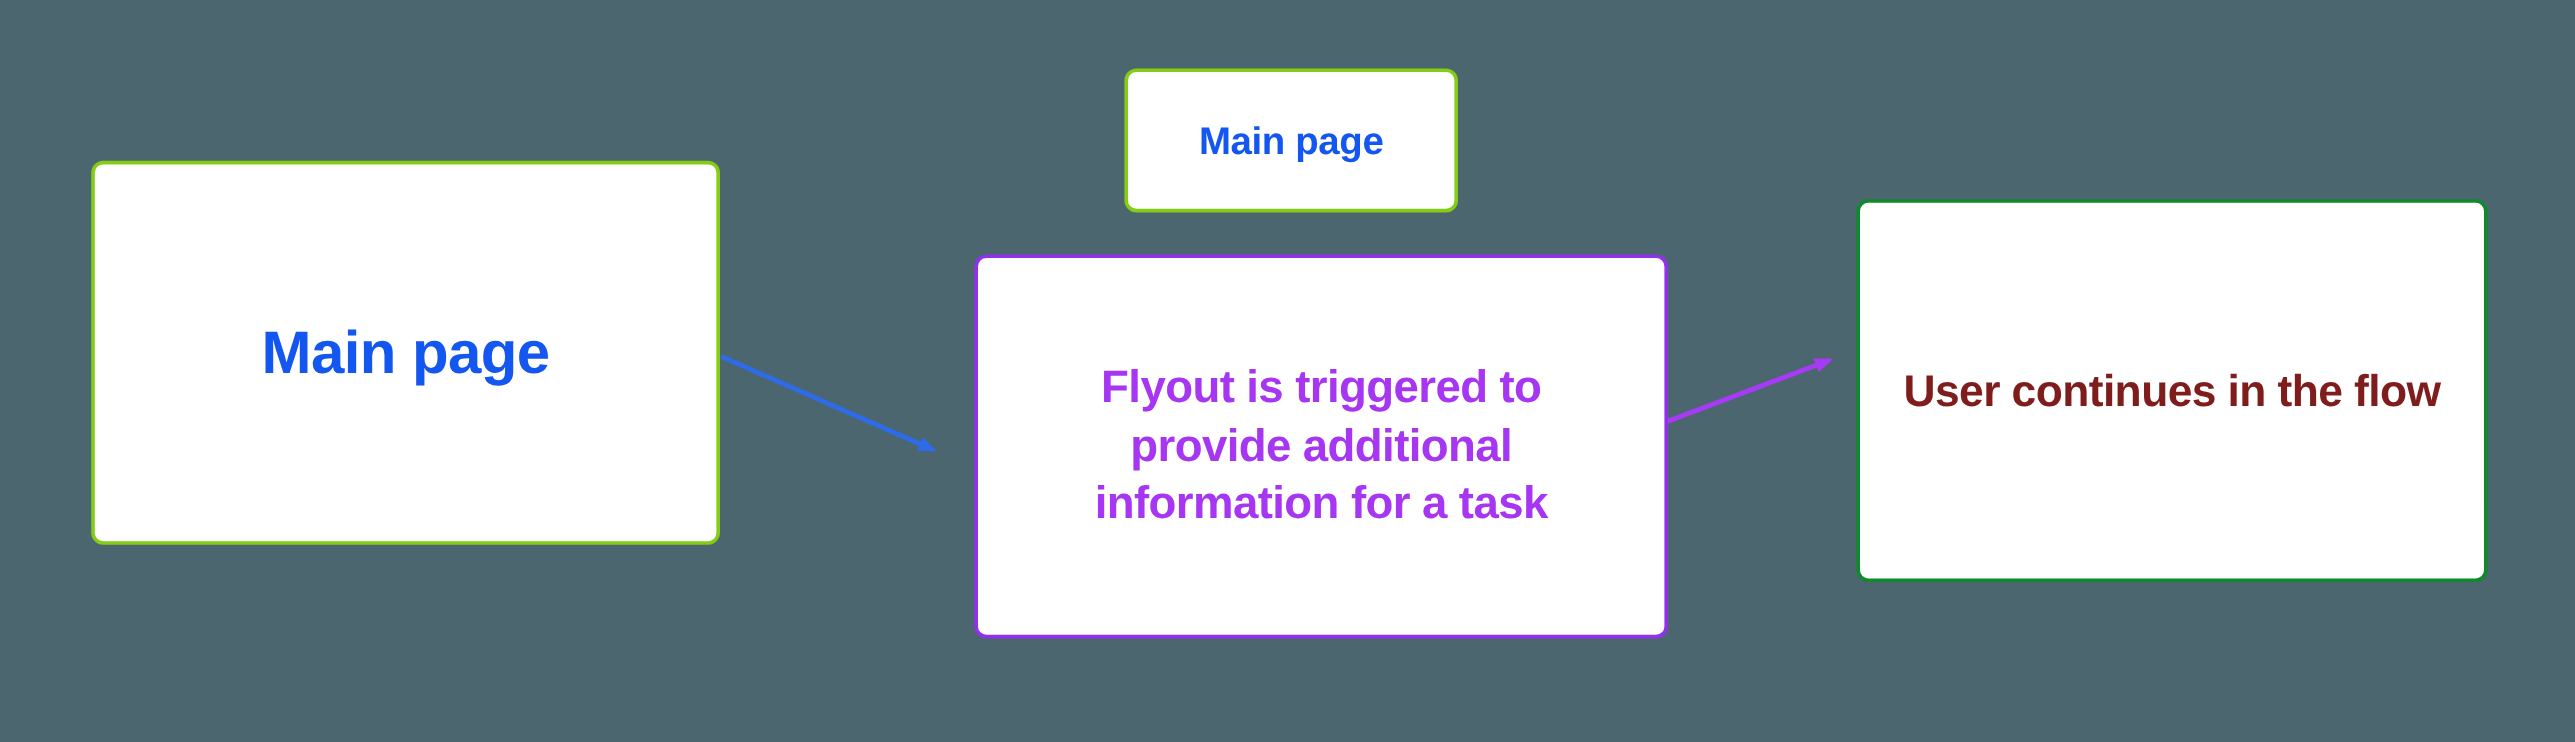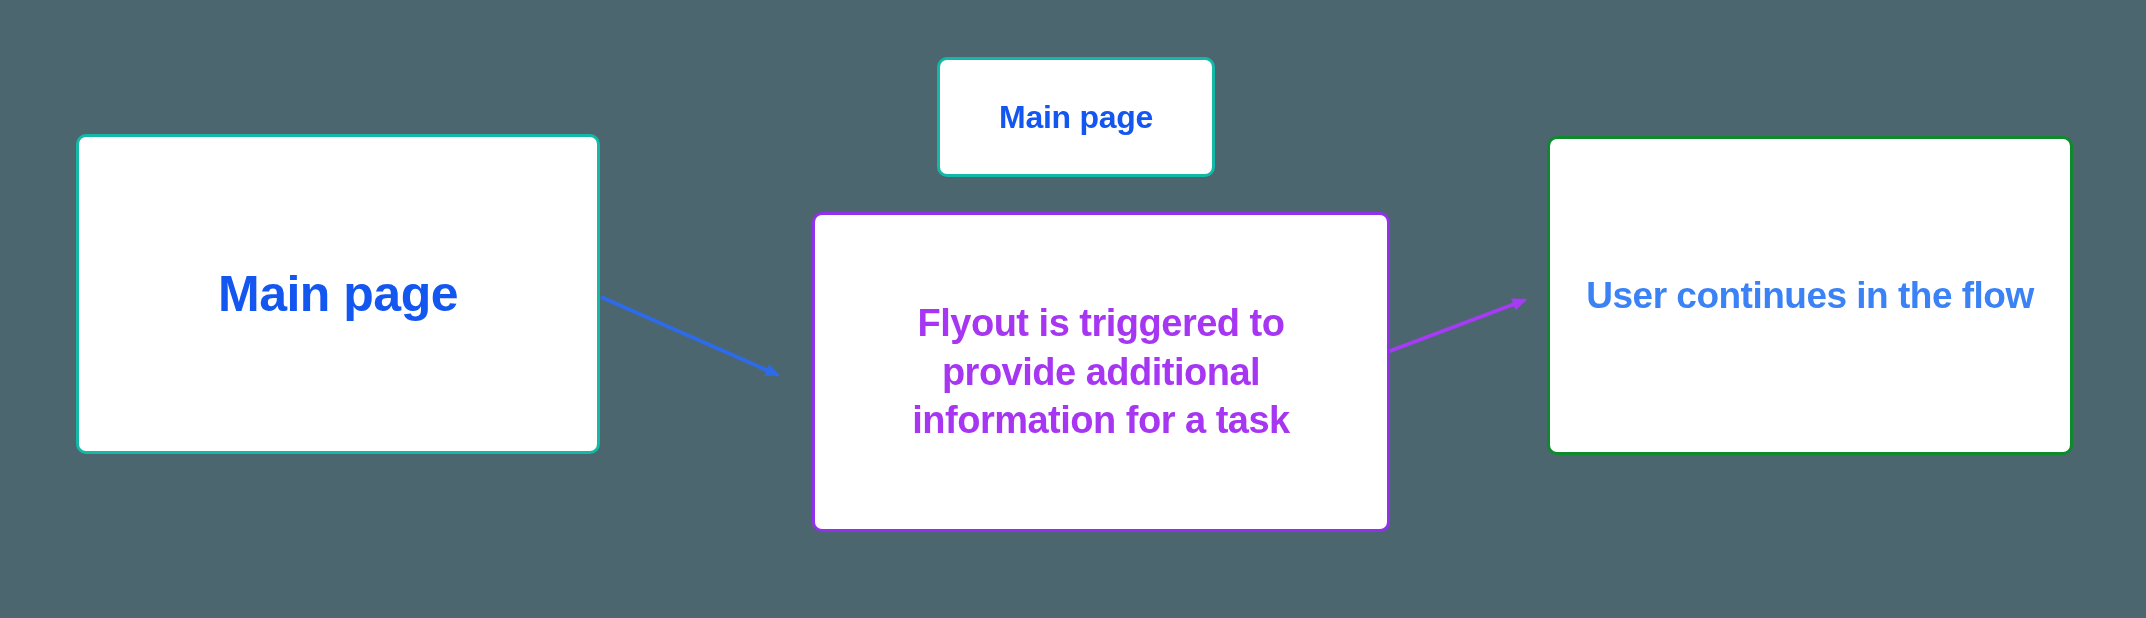--- a/index.html
+++ b/index.html
@@ -25,23 +25,23 @@
     position: absolute;
     background: #FFFFFF;
     border-radius: 10px;
     display: flex;
     align-items: center;
     justify-content: center;
     text-align: center;
     font-weight: 700;
     box-sizing: border-box;
   }
-  .node-blue   { border: 3px solid #14b8a6; color: #1456F0; }
+  .node-blue   { border: 3px solid #84cc16; color: #1456F0; }
   .node-purple { border: 3px solid #9231EC; color: #A636F2; }
-  .node-green  { border: 3px solid #0E8A2D; color: #3b82f6; }
+  .node-green  { border: 3px solid #0E8A2D; color: #7f1d1d; margin-top: 30px; }
 
   .node-main {
     left: 76px; top: 134px;
     width: 524px; height: 320px;
     font-size: 50px; letter-spacing: -0.5px;
   }
   .node-small {
     left: 937px; top: 57px;
     width: 278px; height: 120px;
     font-size: 32px; letter-spacing: -0.3px;

